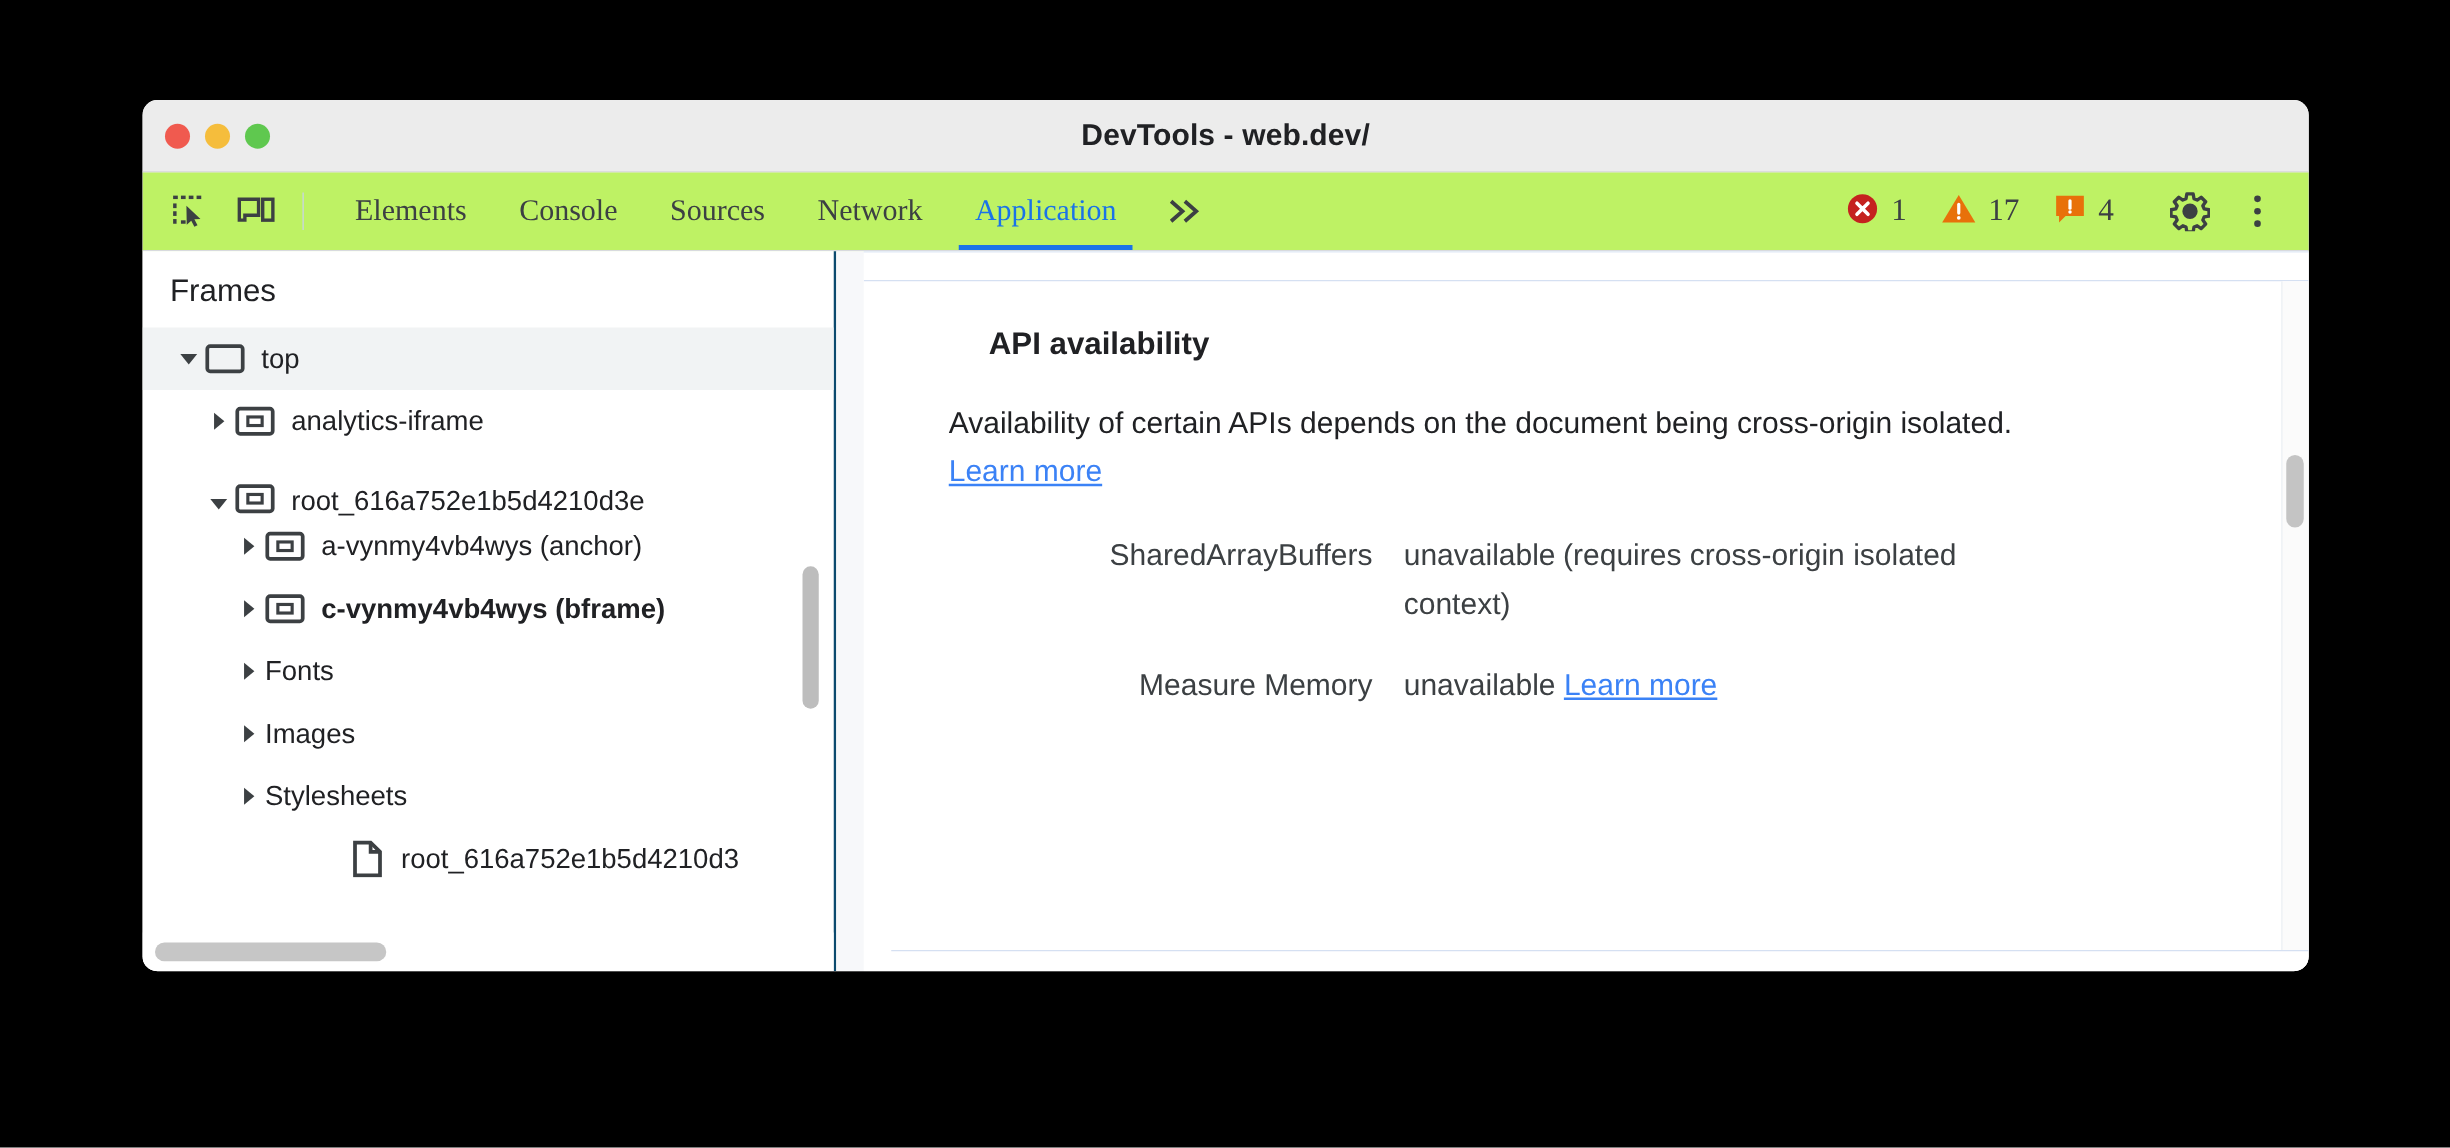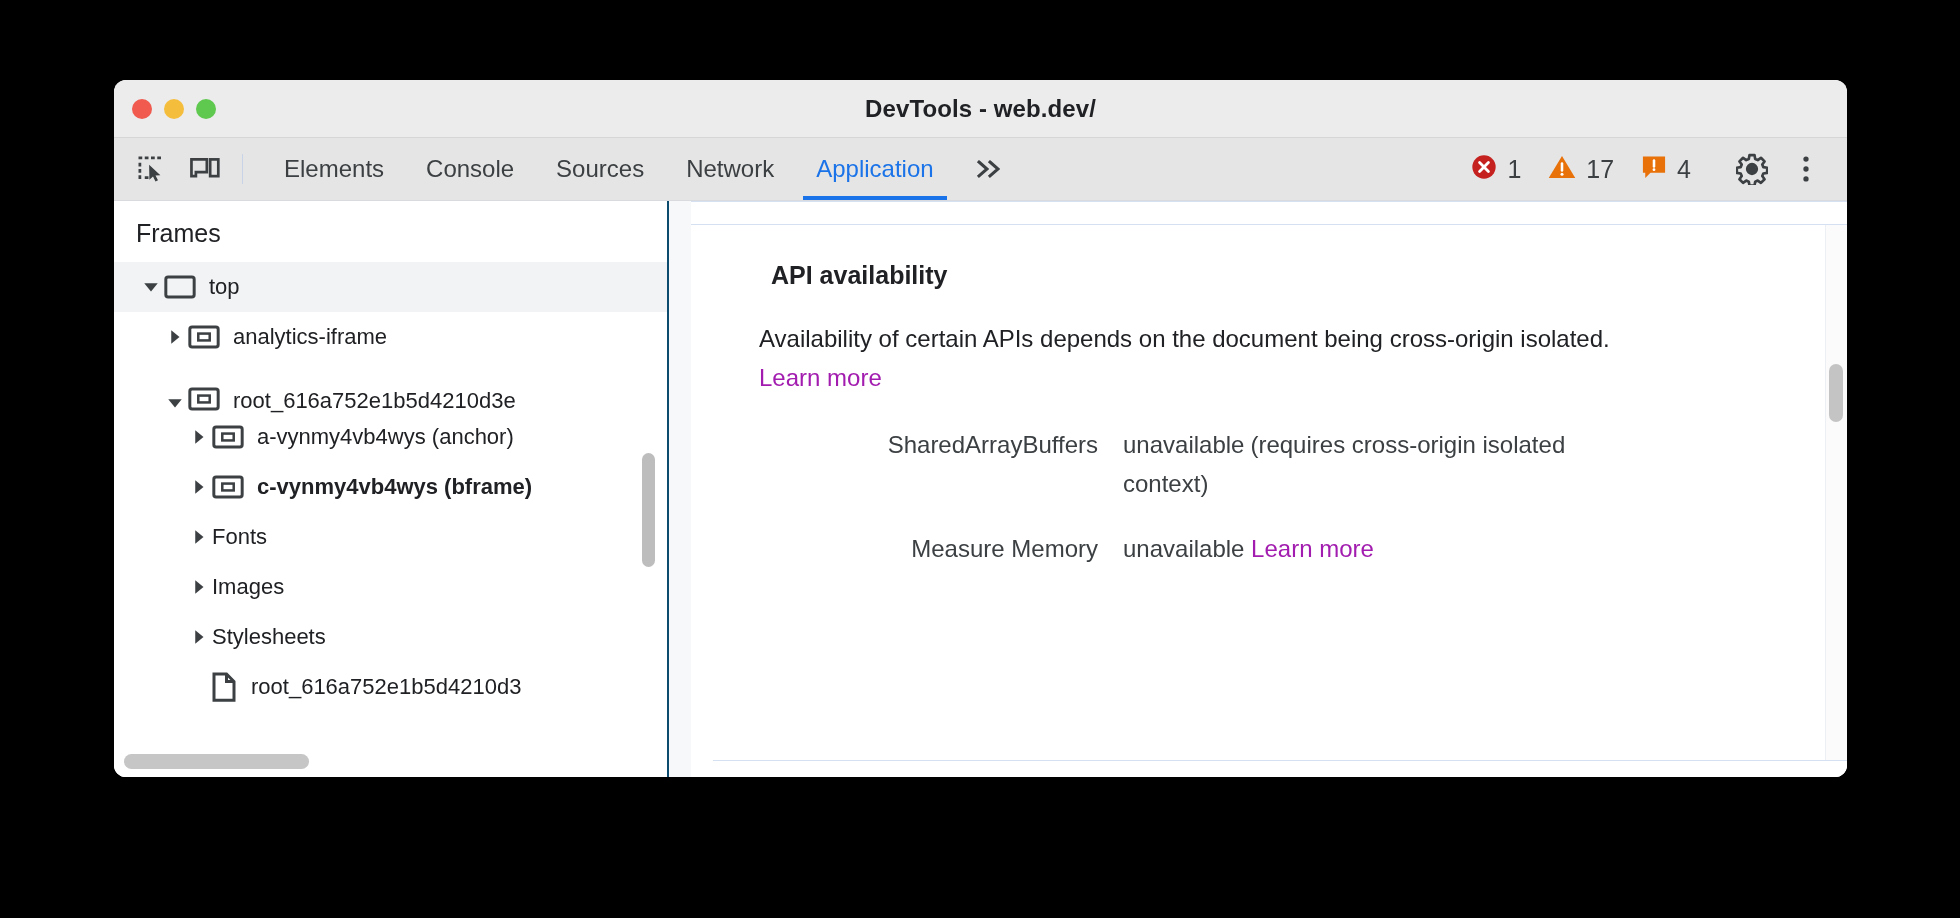--- a/index.html
+++ b/index.html
@@ -60,26 +60,27 @@
     font-size: 24px;
     font-weight: bold;
     color: #202124;
     letter-spacing: 0.1px;
     pointer-events: none;
   }
 
   
   #toolbar {
     height: 63px;
-    background: #e5e5e5;
+    background: #bef264;
     border-bottom: 1px solid #d8dade;
     display: flex;
     align-items: stretch;
     flex: 0 0 auto;
     position: relative;
+    font-family: Liberation Serif, serif;
   }
   .tool-btn {
     display: flex;
     align-items: center;
     justify-content: center;
     width: 54px;
     cursor: pointer;
   }
   #toolbar-left { display: flex; align-items: stretch; padding-left: 10px; }
   .tb-divider {
@@ -236,31 +237,32 @@
     background: #ffffff;
     border-bottom: 1px solid #d5e0f2;
   }
   #content-scroll {
     padding: 36px 0 0 0;
   }
   #section-title {
     font-size: 25px;
     font-weight: bold;
     color: #202124;
-    margin: 0 0 30px 80px;
+    margin: 0 0 30px 100px;
   }
   #section-desc {
     font-size: 24px;
     color: #202124;
     line-height: 1.62;
     margin: 0 0 28px 68px;
     max-width: 900px;
   }
   .link {
-    color: #a21caf;
+    color: #3b82f6;
+    text-decoration: underline;
     cursor: pointer;
   }
   .api-row {
     display: flex;
     margin-bottom: 26px;
     font-size: 24px;
     color: #3c4043;
     line-height: 1.62;
   }
   .api-key {
@@ -504,21 +506,21 @@
 
         <div class="tree-row" style="padding-left:72px;">
           <span class="twisty">
             <svg width="18" height="18" viewBox="0 0 12 12" aria-hidden="true">
                 <path d="M3.5 1.5 L3.5 10.5 L9 6 Z" fill="#3c4043"></path>
               </svg>
           </span>
           <span class="tree-label">Stylesheets</span>
         </div>
 
-        <div class="tree-row" style="padding-left:96px;">
+        <div class="tree-row" style="padding-left:96px;justify-content:center;">
           <span class="frame-icon">
             <svg width="28" height="30" viewBox="0 0 22 24" aria-hidden="true">
               <path d="M3 1.6 h10 l6 6 v15 H3 Z" fill="none" stroke="#3c4043" stroke-width="2.4"></path>
               <path d="M13 1.6 v6 h6" fill="none" stroke="#3c4043" stroke-width="2.4"></path>
             </svg>
           </span>
           <span class="tree-label">root_616a752e1b5d4210d3</span>
         </div>
 
       </div>

